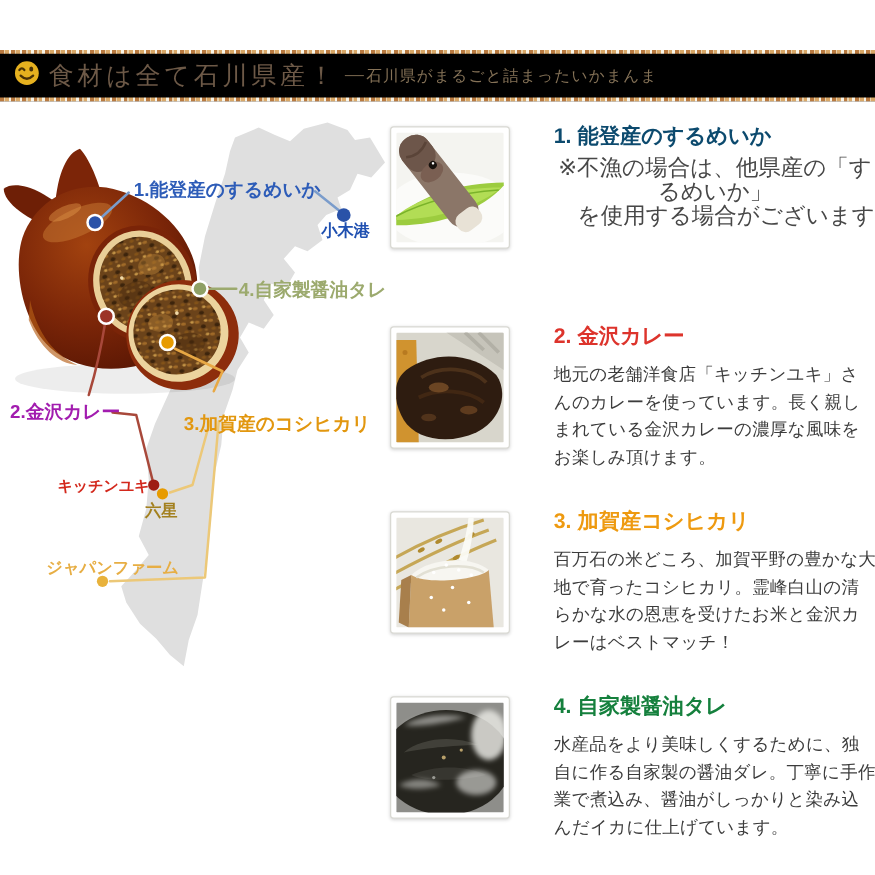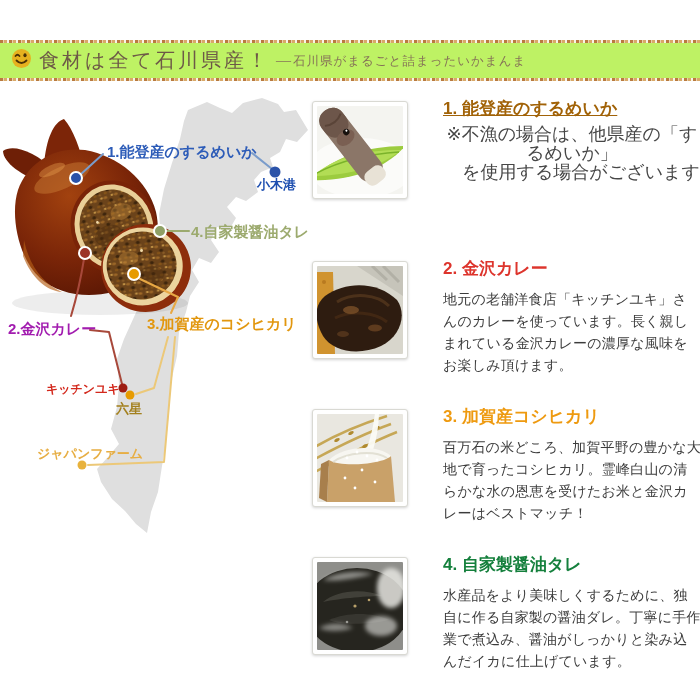--- a/index.html
+++ b/index.html
@@ -5,21 +5,21 @@
   html,body{margin:0;padding:0;}
   body{
     width:700px;height:700px;position:relative;overflow:hidden;
     background:#ffffff;
     font-family:"Liberation Sans","DejaVu Sans",sans-serif;
     -webkit-font-smoothing:antialiased;
   }
   
   .header-band{
     position:absolute;left:0;top:40px;width:700px;height:41px;
-    background:#bef264;box-sizing:border-box;
+    background:#000000;box-sizing:border-box;
     display:flex;align-items:center;
   }
   .header-band::before,.header-band::after{
     content:"";position:absolute;left:0;right:0;height:3px;
     background:repeating-linear-gradient(90deg,#b97a40 0 3px,#e8d3ae 3px 4px,#d9a868 4px 7px,#f8f4e7 7px 9px);
   }
   .header-band::before{top:0;}
   .header-band::after{bottom:0;}
   .header-icon{margin-left:11px;flex:0 0 auto;}
   .header-title{
@@ -34,36 +34,36 @@
     font-family:"Liberation Serif","DejaVu Serif",serif;
     font-size:12.5px;color:#857257;letter-spacing:1px;white-space:nowrap;padding-top:2px;
   }
   
   #map-svg{position:absolute;left:0;top:0;z-index:1;}
   .map-label{position:absolute;z-index:2;font-weight:bold;white-space:nowrap;}
   .lbl-squid{left:107px;top:143px;font-size:15px;color:#2d5cb8;}
   .lbl-port{left:257px;top:176px;font-size:13px;color:#1e4fb0;}
   .lbl-soy{left:191px;top:223px;font-size:15px;color:#9caa6e;}
   .lbl-curry{left:8px;top:320px;font-size:15px;color:#a21caf;}
-  .lbl-rice{left:147px;top:315px;font-size:15px;color:#e2970f;text-align:right;}
+  .lbl-rice{left:147px;top:330px;font-size:15px;color:#e2970f;text-align:right;}
   .lbl-yuki{left:46px;top:381px;font-size:12px;color:#d3281c;text-align:center;}
   .lbl-rokusei{left:116px;top:400px;font-size:13px;color:#a3801e;text-align:center;}
   .lbl-farm{left:37px;top:445px;font-size:13px;color:#e7ae44;}
   
   .section{position:absolute;left:312px;width:386px;z-index:2;}
   .sec-1{top:101px;}  .sec-2{top:261px;}  .sec-3{top:409px;}  .sec-4{top:557px;}
   .photo{
     position:absolute;left:0;top:0;width:86px;height:88px;
     background:#ffffff;padding:4px;border:1px solid #d9d9d3;border-radius:3px;
     box-shadow:0 1px 3px rgba(0,0,0,.18);
   }
   .photo svg{display:block;border-radius:1px;}
   .stext{position:absolute;left:131px;top:-2px;width:258px;}
   .stitle{font-size:17px;font-weight:bold;margin:0;line-height:1.2;}
-  .sec-1 .stitle{color:#a16207;text-decoration:underline;} .sec-2 .stitle{color:#dd342c;}
+  .sec-1 .stitle{color:#0c4a6e;} .sec-2 .stitle{color:#dd342c;}
   .sec-3 .stitle{color:#ee9a10;} .sec-4 .stitle{color:#15803d;}
   .sbody{font-size:14px;line-height:22px;color:#3c3c3c;margin-top:9px;letter-spacing:.2px;}
   .snote{font-size:18px;line-height:19px;color:#474747;margin-top:6px;white-space:pre-line;text-align:center;}
 </style>
 </head>
 <body>
 
 <div class="header-band">
   <span class="header-icon">
     <svg width="21" height="21" viewBox="0 0 21 21">

